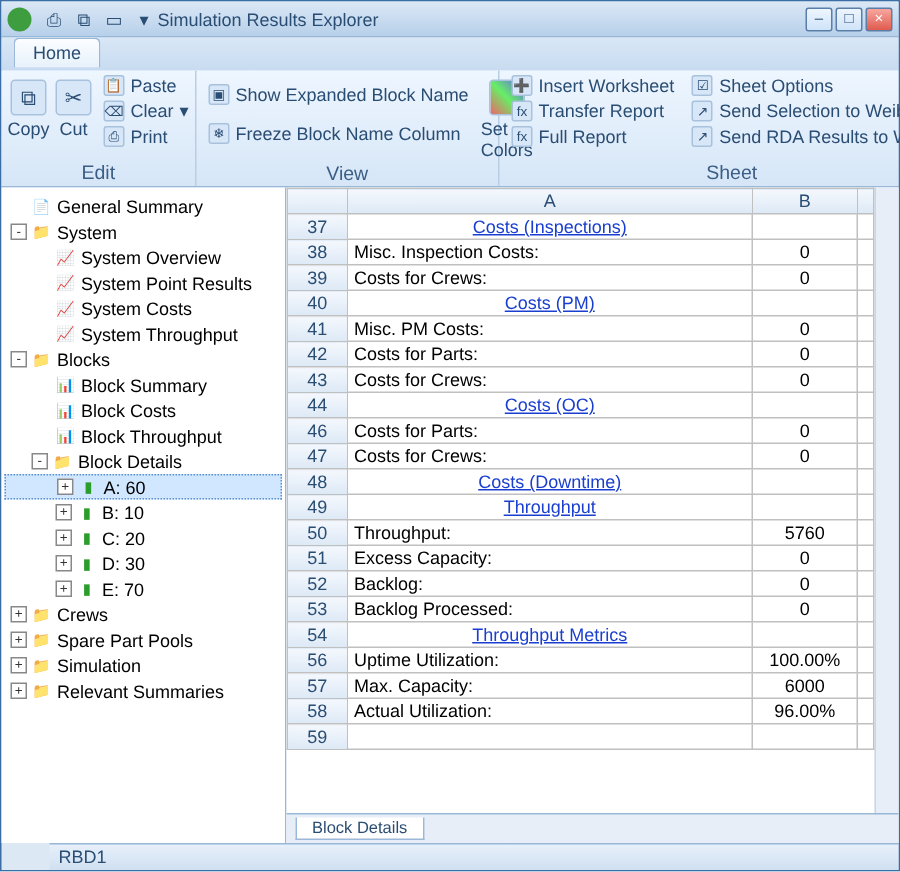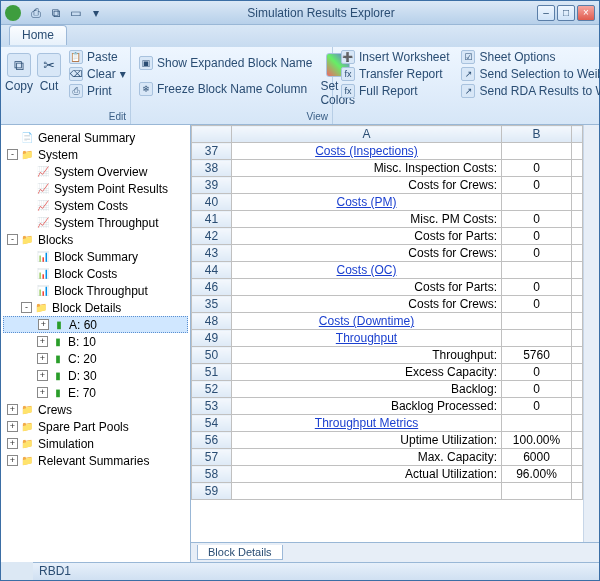--- a/index.html
+++ b/index.html
@@ -2,51 +2,51 @@
 <html><head>
 <meta charset="utf-8">
 <style>
   * { box-sizing: border-box; margin: 0; padding: 0; font-family: "Segoe UI", Tahoma, sans-serif; font-size: 12px; }
   html, body { width: 600px; height: 581px; overflow: hidden; background: #e8f0f8; }
   .window { width: 600px; height: 581px; border: 1px solid #3b6ea5; display: flex; flex-direction: column; background: #dce8f4; }
   .titlebar { height: 24px; background: linear-gradient(#dbe8f6,#b7d0ea); display: flex; align-items: center; padding: 0 4px; border-bottom: 1px solid #99b7d6; }
   .titlebar .app-icon { width: 16px; height: 16px; background: #3e9d3e; border-radius: 8px; margin-right: 4px; }
   .titlebar .qat { display: flex; gap: 2px; margin-left: 2px; }
   .qat .qbtn { width: 18px; height: 18px; display:flex; align-items:center; justify-content:center; color:#2a4d73; border-radius:2px; }
-  .titlebar .title { flex: 1; text-align: center; color: #2a4d73; font-weight: 500; }
+  .titlebar .title { flex: 1; color: #2a4d73; font-weight: 500; }
   .winbtns { display: flex; gap: 2px; }
   .winbtns div { width: 18px; height: 16px; border:1px solid #5a7ea8; border-radius:2px; display:flex; align-items:center; justify-content:center; font-size:10px; }
   .winbtns .min,.winbtns .max{ background:linear-gradient(#eef6ff,#cfe3f8); color:#2a4d73; }
   .winbtns .close { background: linear-gradient(#f7a7a0,#e05b4e); color:#fff; }
   .tabstrip { height: 22px; display:flex; padding-left:8px; background: linear-gradient(#d9e7f6,#c7dbf0); }
   .tab { height: 20px; padding: 2px 12px 0; background: linear-gradient(#fbfdff,#e7f1fb); border:1px solid #9cb8d8; border-bottom:none; border-radius:4px 4px 0 0; color:#2a4d73; }
   .ribbon { height: 78px; background: linear-gradient(#eef6ff,#d6e6f7); border-bottom:1px solid #99b7d6; display:flex; }
   .group { border-right:1px solid #b7cee6; display:flex; flex-direction:column; padding: 2px 4px 0; }
   .group-body { flex:1; display:flex; align-items:flex-start; gap:4px; }
-  .group-label { text-align:right; color:#3a5e85; font-size:10px; padding:1px 0 2px; }
+  .group-label { text-align:center; color:#3a5e85; font-size:13px; padding:1px 0 2px; }
   .bigbtn { width:40px; display:flex; flex-direction:column; align-items:center; justify-content:center; gap:2px; padding-top:4px; color:#2a4d73; }
   .bigbtn .ic { width:24px; height:24px; background:#d8e7f7; border:1px solid #a8c2de; border-radius:3px; display:flex; align-items:center; justify-content:center; font-size:14px; }
   .smbtnrow { display:flex; flex-direction:column; gap:1px; }
   .smbtn { display:flex; align-items:center; gap:4px; padding:1px 4px; color:#2a4d73; white-space:nowrap; }
   .smbtn .sic { width:14px; height:14px; background:#d8e7f7; border:1px solid #a8c2de; border-radius:2px; display:flex; align-items:center; justify-content:center; font-size:9px; }
   .content { flex:1; display:flex; min-height:0; }
   .tree { width:190px; background:#fff; border-right:1px solid #99b7d6; padding:4px 2px; overflow:auto; font-size:12px; color:#000; }
   .tnode { display:flex; align-items:center; gap:3px; height:17px; padding-left:4px; white-space:nowrap; }
   .tnode .exp { width:11px; height:11px; border:1px solid #888; font-size:9px; line-height:9px; text-align:center; color:#333; background:#fff; }
   .tnode .tic { width:14px; height:14px; display:flex; align-items:center; justify-content:center; font-size:10px; }
   .tnode.sel { background:#d0e7ff; border:1px dotted #5a8fd0; }
   .ind1 { padding-left: 18px; } .ind2 { padding-left: 34px; }
   .sheet { flex:1; display:flex; flex-direction:column; background:#fff; min-width:0; }
   .grid-wrap{ flex:1; overflow:auto; position:relative; }
   table.grid { border-collapse:collapse; width:100%; }
   table.grid th, table.grid td { border:1px solid #c0c0c0; height:17px; padding:0 4px; }
   table.grid th { background:linear-gradient(#f4f8fd,#dde9f6); color:#2a4d73; font-weight:normal; position:sticky; top:0; }
   table.grid th.rowh { width:40px; text-align:center; background:linear-gradient(#f4f8fd,#dde9f6); position:sticky; left:0; }
   table.grid th.colA { width:270px; } table.grid th.colB { width:70px; } table.grid th.colC{}
-  td.colA { text-align:right; color:#000; } td.colA a{ color:#1a3fcf; text-decoration:underline; }
+  td.colA { color:#000; } td.colA a{ color:#1a3fcf; text-decoration:underline; }
   td.colA.link { text-align:center; }
   td.colB { text-align:center; }
   .sheet-tabs { height:20px; border-top:1px solid #99b7d6; background:#e7eef7; display:flex; align-items:center; padding-left:6px; }
   .sheet-tab { background:#fff; border:1px solid #9cb8d8; border-top:none; padding:1px 10px; font-size:11px; color:#2a4d73; }
   .statusbar { height:18px; background:linear-gradient(#e7f0fa,#d0e0f2); border-top:1px solid #99b7d6; padding:1px 6px; color:#2a4d73; font-size:11px;margin-left:32px; }
   .scroll-v { width:16px; background:#e7eef7; border-left:1px solid #c7d6e8; }
 </style>
 </head>
 <body>
 
@@ -314,21 +314,21 @@
                   <td class="colB"></td>
                   <td></td>
                 </tr>
                 <tr>
                   <th class="rowh">46</th>
                   <td class="colA">Costs for Parts:</td>
                   <td class="colB">0</td>
                   <td></td>
                 </tr>
                 <tr>
-                  <th class="rowh">35</th>
+                  <th class="rowh">47</th>
                   <td class="colA">Costs for Crews:</td>
                   <td class="colB">0</td>
                   <td></td>
                 </tr>
                 <tr>
                   <th class="rowh">48</th>
                   <td class="colA link"><a href="#">Costs (Downtime)</a></td>
                   <td class="colB"></td>
                   <td></td>
                 </tr>

